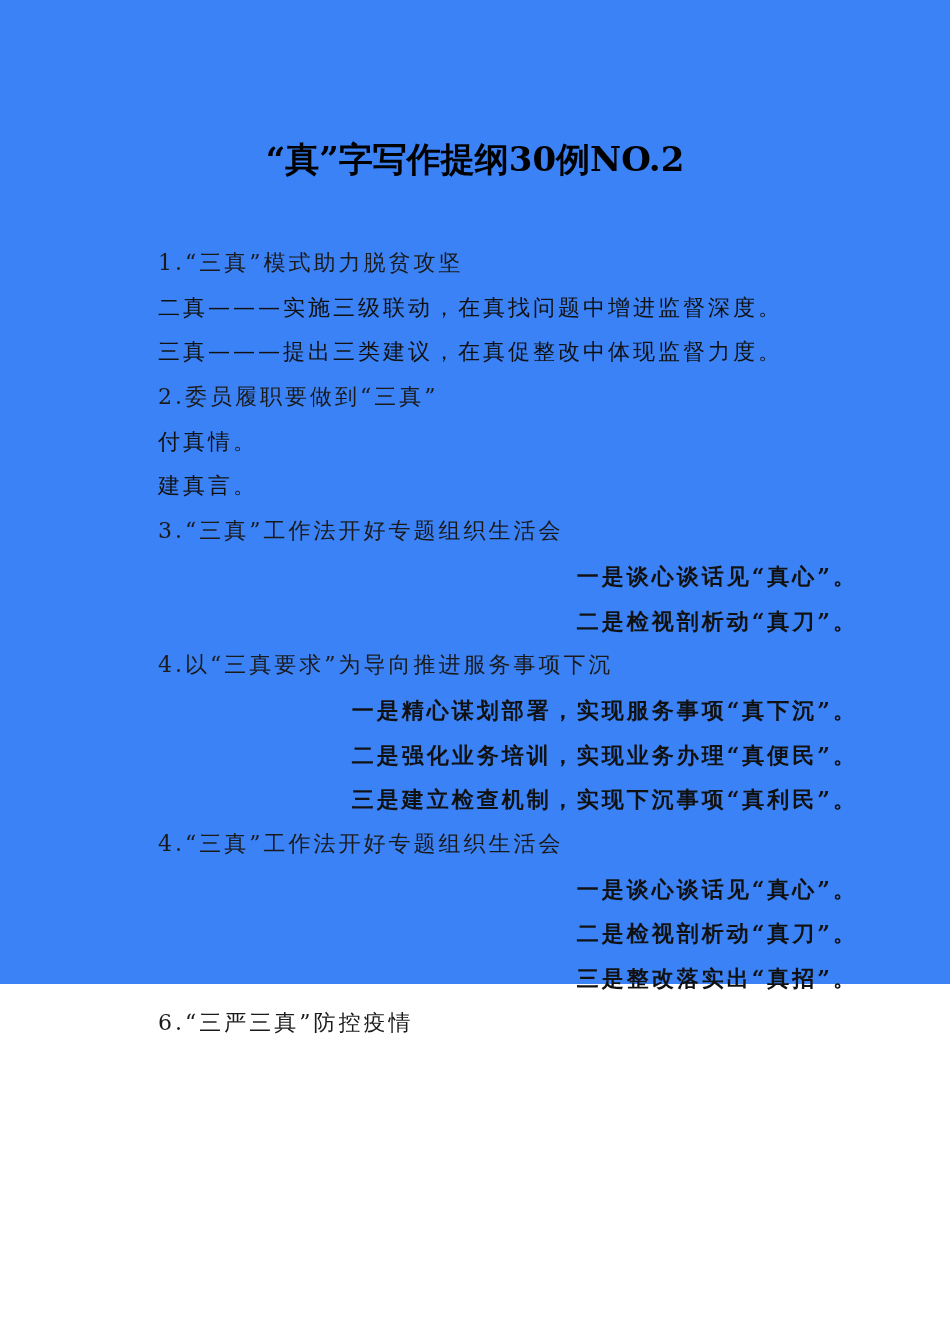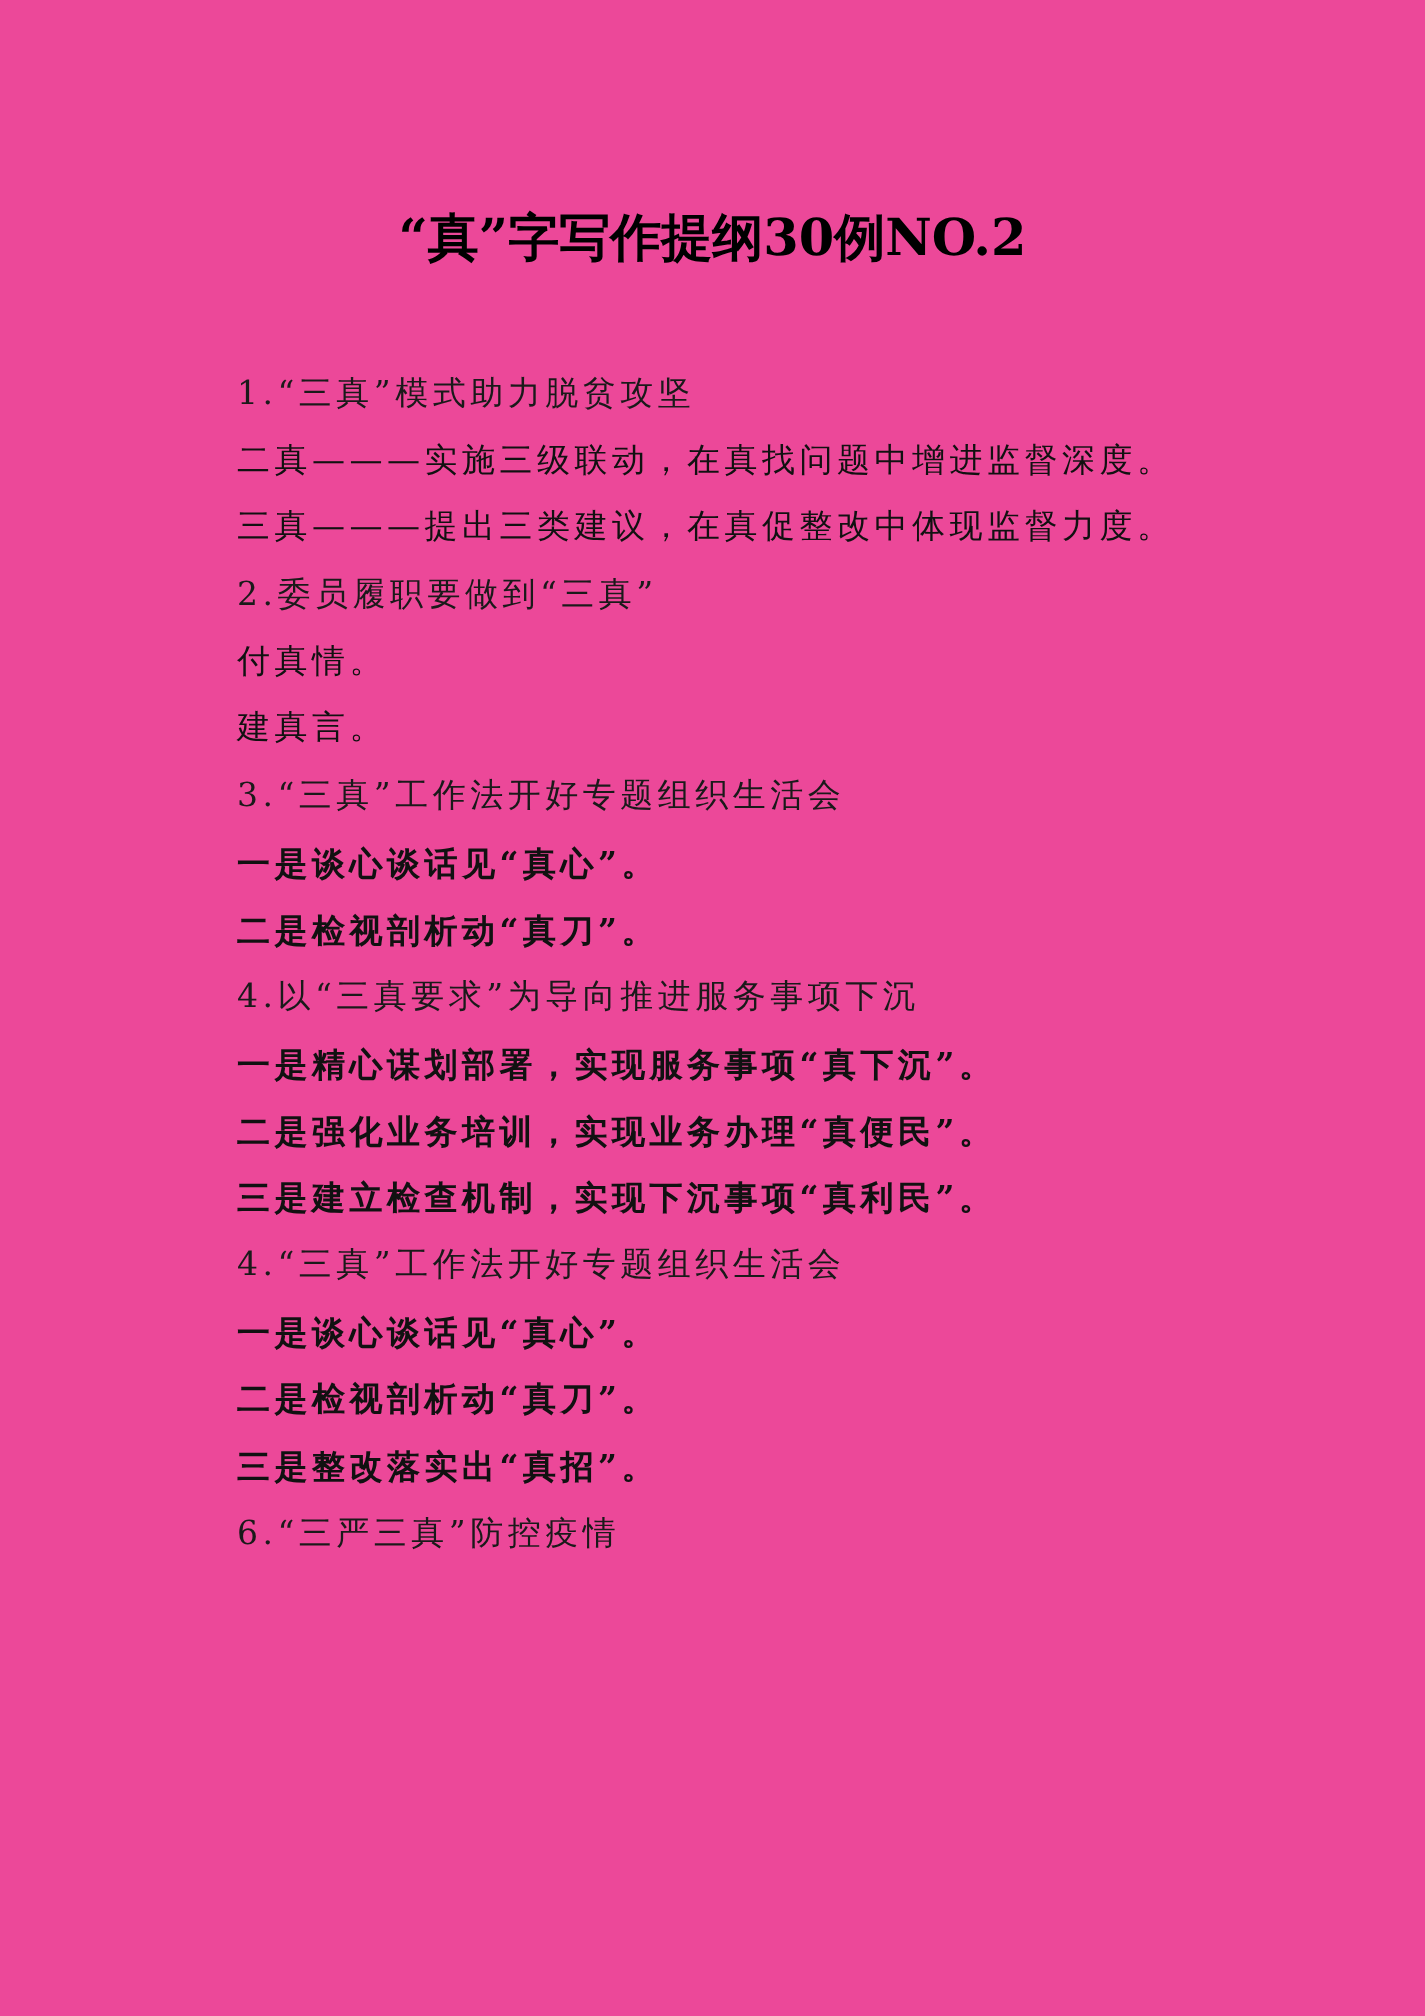--- a/index.html
+++ b/index.html
@@ -1,30 +1,30 @@
 <!DOCTYPE html>
 <html><head>
 <meta charset="utf-8">
 <style>
   html, body { margin: 0; padding: 0; background: #ffffff; }
   body { width: 950px; height: 1344px; position: relative; overflow: hidden; }
-  .page { position: absolute; left: 0; top: 0; width: 950px; height: 1344px; background: #ec4899; }
+  .page { position: absolute; left: 0; top: 0; width: 950px; height: 984px; background: #3b82f6; }
   .title {
     position: absolute; left: 0; top: 134px; width: 950px; text-align: center;
     font-family: "DejaVu Serif", "Liberation Serif", serif;
     font-weight: bold; font-size: 34px; color: #000; letter-spacing: 0px; line-height: 50px;
   }
   .body {
     position: absolute; left: 158px; top: 241px; width: 700px;
     font-family: "DejaVu Serif", "Liberation Serif", serif;
     font-size: 22px; color: #111; line-height: 44.7px;
   }
   .line { white-space: nowrap; letter-spacing: 3px; height: 44.7px; }
   .line.heading { font-weight: normal; color: #1a1a1a; }
-  .line.bold { font-weight: bold; }
+  .line.bold { font-weight: bold; text-align: right; }
 </style>
 </head>
 <body>
 
 <div class="page">
   <div class="title">“真”字写作提纲30例NO.2</div>
 
   <div class="body">
 
     <div class="line heading">1.“三真”模式助力脱贫攻坚</div>

